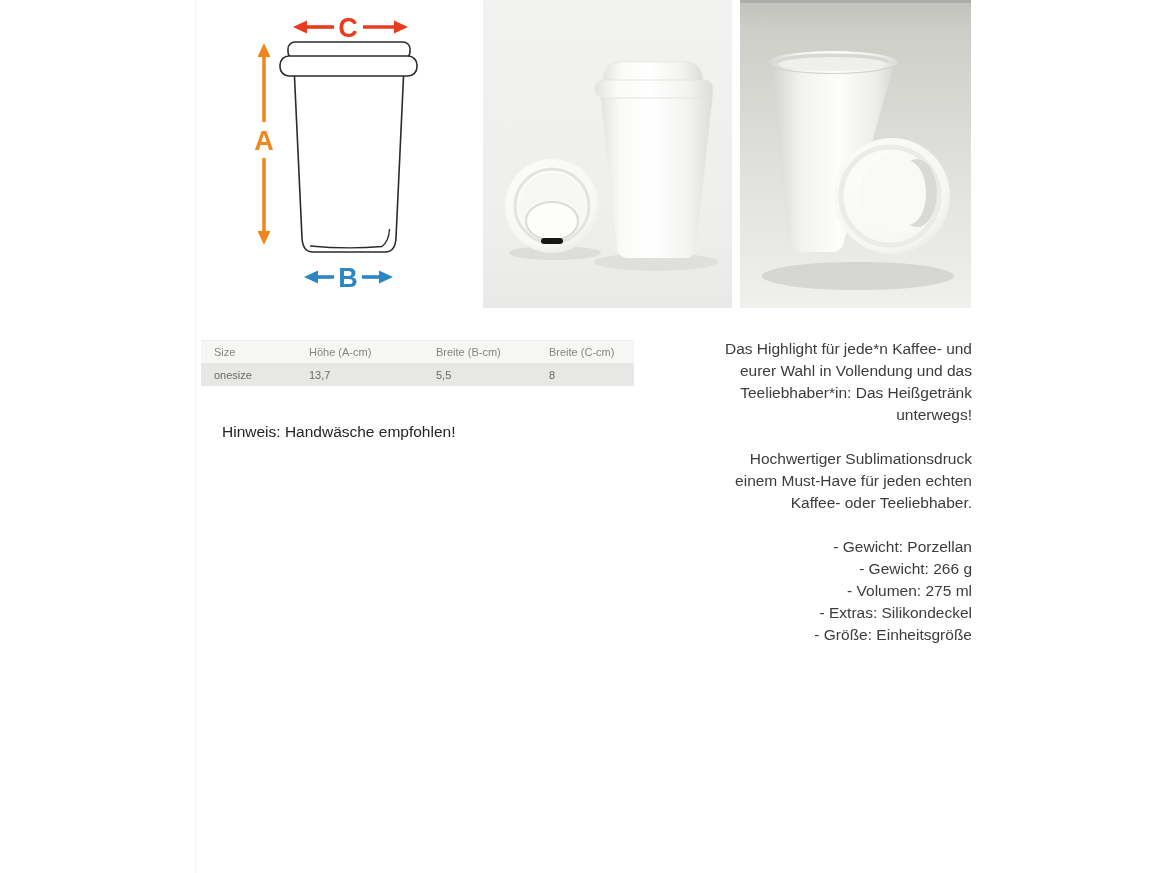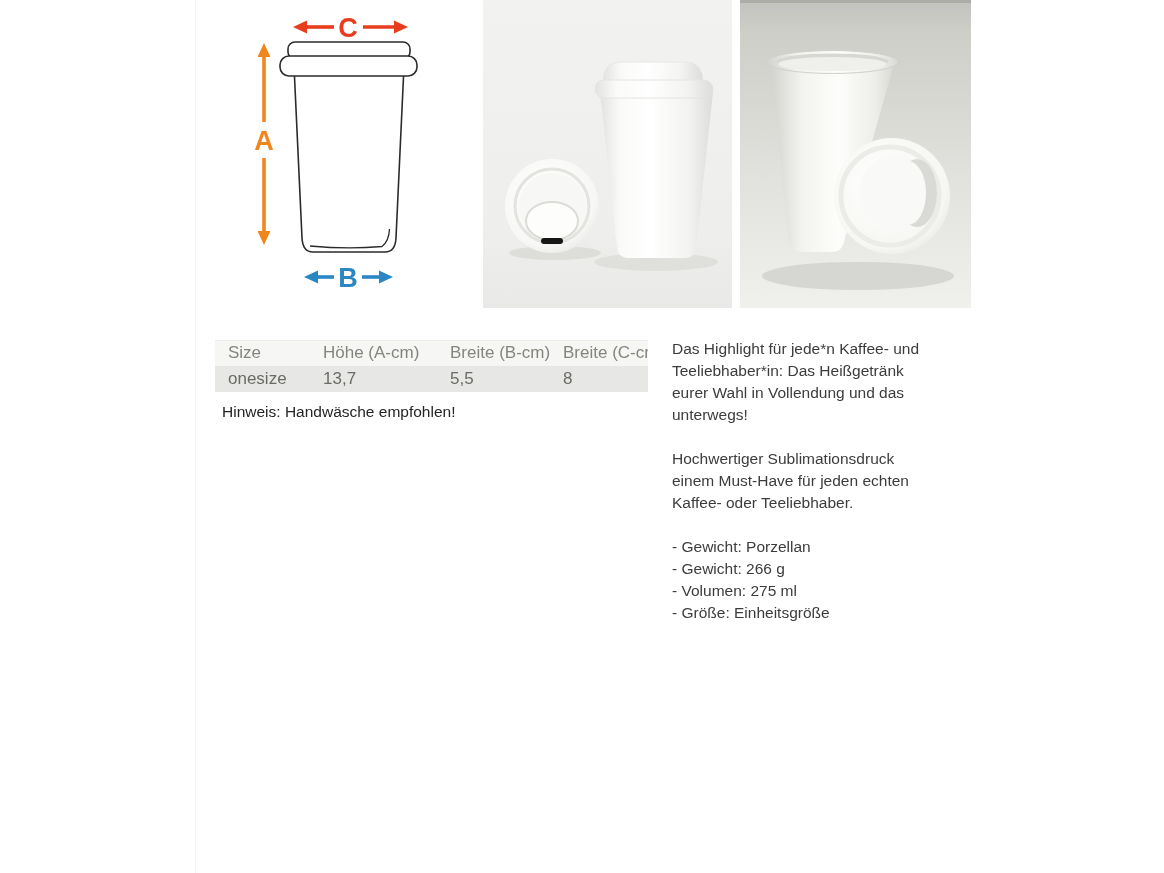--- a/index.html
+++ b/index.html
@@ -12,45 +12,45 @@
 
   
   .diagram{position:absolute;left:190px;top:0;width:245px;height:305px;}
 
   
   .photo1{position:absolute;left:483px;top:0;width:249px;height:308px;}
   .photo2{position:absolute;left:740px;top:0;width:231px;height:308px;}
 
   
   table.size-table{
-    position:absolute;left:215px;top:340px;width:433px;
+    position:absolute;left:201px;top:340px;width:433px;
     border-collapse:collapse;table-layout:fixed;
-    font-size:17px;
+    font-size:11px;
   }
   table.size-table th{
     background:#f6f6f4;color:#85857f;font-weight:400;text-align:left;
     padding:2px 4px 3px 13px;height:17px;border-top:1px solid #ebebe9;
     white-space:nowrap;overflow:hidden;
   }
   table.size-table td{
     background:#e7e7e5;color:#6b6b66;
     padding:3px 4px 3px 13px;height:17px;white-space:nowrap;overflow:hidden;
   }
 
   .care-note{
-    position:absolute;left:222px;top:403px;
+    position:absolute;left:222px;top:423px;
     font-size:15.5px;color:#252525;white-space:nowrap;
   }
 
   
   .desc{
     position:absolute;left:672px;top:338px;width:300px;
     font-size:15.5px;line-height:22px;color:#3c3c3c;
   }
-  .desc .para{margin:0 0 22px 0;}
+  .desc .para{margin:0 0 22px 0;text-align:right;}
   .desc .line{white-space:nowrap;}
 </style>
 </head>
 <body>
 
 <div class="left-margin-line"></div>
 
 <div class="diagram">
   <svg width="245" height="305" viewBox="0 0 245 305">
 
@@ -188,28 +188,29 @@
       <td>8</td>
     </tr>
   </tbody>
 </table>
 
 <div class="care-note">Hinweis: Handwäsche empfohlen!</div>
 
 <div class="desc">
   <div class="para">
     <div class="line">Das Highlight für jede*n Kaffee- und</div>
+    <div class="line">eurer Wahl in Vollendung und das</div>
     <div class="line">Teeliebhaber*in: Das Heißgetränk</div>
-    <div class="line">eurer Wahl in Vollendung und das</div>
     <div class="line">unterwegs!</div>
   </div>
   <div class="para">
     <div class="line">Hochwertiger Sublimationsdruck</div>
     <div class="line">einem Must-Have für jeden echten</div>
     <div class="line">Kaffee- oder Teeliebhaber.</div>
   </div>
   <div class="para">
     <div class="line">- Gewicht: Porzellan</div>
     <div class="line">- Gewicht: 266 g</div>
     <div class="line">- Volumen: 275 ml</div>
+    <div class="line">- Extras: Silikondeckel</div>
     <div class="line">- Größe: Einheitsgröße</div>
   </div>
 </div>
 
 </body></html>

